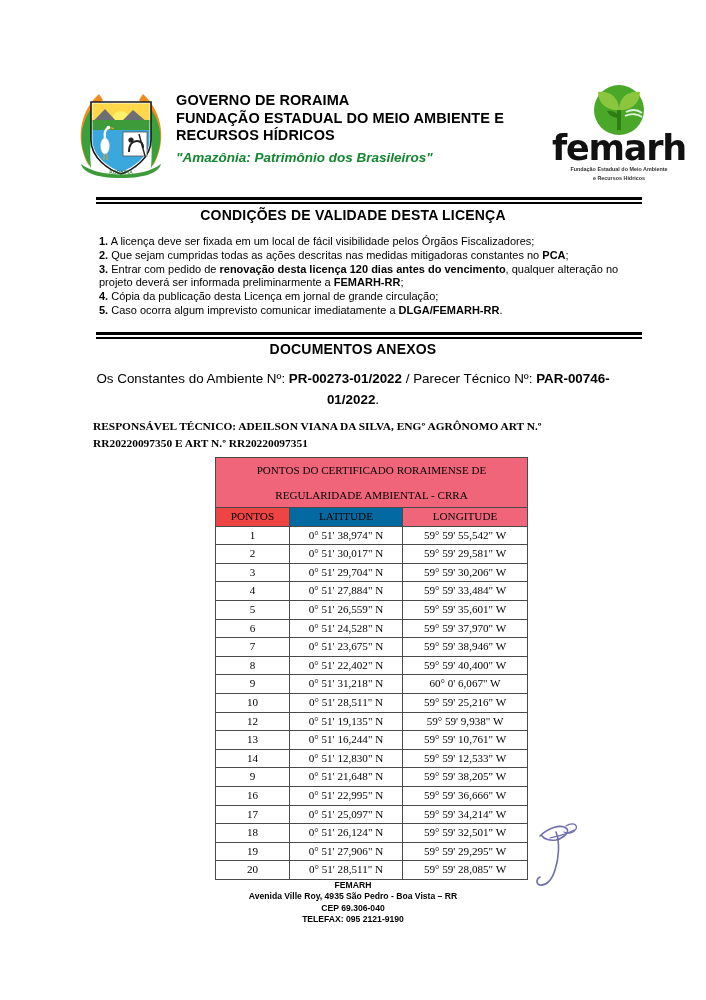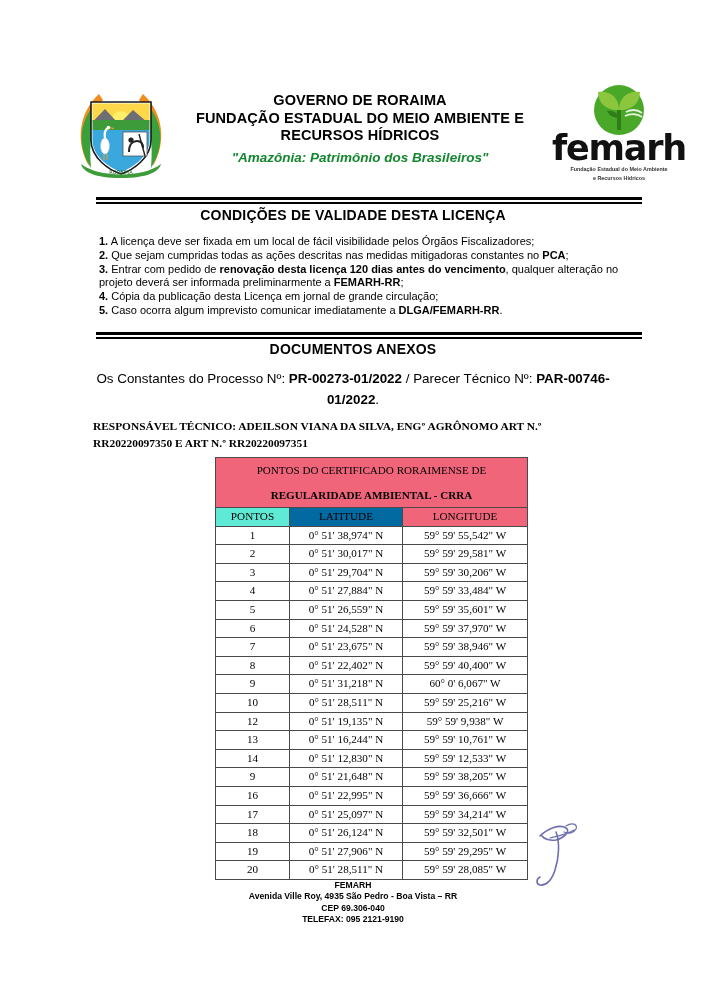--- a/index.html
+++ b/index.html
@@ -38,21 +38,21 @@
   .crest-wrap {
     width: 110px;
     margin-left: 66px;
     display: flex;
     justify-content: center;
     align-items: flex-start;
     padding-top: 2px;
   }
   .title-block {
     flex: 1;
-    text-align: center;
+    text-align: left;
     padding-top: 10px;
   }
   .gov-line {
     font-size: 14.5px;
     font-weight: bold;
     line-height: 17.5px;
     letter-spacing: 0.1px;
     color: #000;
   }
   .slogan {
@@ -304,43 +304,43 @@
     </p>
   </div>
 
   <div class="dbl-rule" style="top:332px;">
     <span></span>
       <span></span>
   </div>
   <div class="sec-title" style="top:341px;">DOCUMENTOS ANEXOS</div>
 
   <div class="docs-para">
-    <span>Os Constantes do Processo Nº: </span><b>PR-00273-01/2022</b><span> / Parecer Técnico Nº: </span><b>PAR-00746-01/2022</b><span>.</span>
+    <span>Os Constantes do Ambiente Nº: </span><b>PR-00273-01/2022</b><span> / Parecer Técnico Nº: </span><b>PAR-00746-01/2022</b><span>.</span>
   </div>
 
   <div class="resp-tec">
     <div>RESPONSÁVEL TÉCNICO: ADEILSON VIANA DA SILVA, ENGº AGRÔNOMO ART N.º</div>
     <div>RR20220097350 E ART N.º RR20220097351</div>
   </div>
 
   <table class="pts-table">
     <colgroup>
       <col class="col-pts">
         <col class="col-lat">
         <col class="col-lon">
     </colgroup>
     <thead>
       <tr class="title-row">
         <th class="title-cell" colspan="3" style="background: rgb(240, 101, 122);">PONTOS DO CERTIFICADO RORAIMENSE DE</th>
       </tr>
       <tr class="title-row2">
-        <th class="title-cell" colspan="3" style="background: rgb(240, 101, 122); font-weight: bold;">REGULARIDADE AMBIENTAL - CRRA</th>
+        <th class="title-cell" colspan="3" style="background: rgb(240, 101, 122);">REGULARIDADE AMBIENTAL - CRRA</th>
       </tr>
       <tr>
-        <th style="background: #5eead4;">PONTOS</th>
+        <th style="background: #ef4444;">PONTOS</th>
         <th style="background: #0369a1;">LATITUDE</th>
         <th style="background: rgb(240, 101, 122);">LONGITUDE</th>
       </tr>
     </thead>
     <tbody id="points-body">
         <tr>
           <td>1</td>
           <td>0° 51' 38,974" N</td>
           <td>59° 59' 55,542" W</td>
         </tr>

